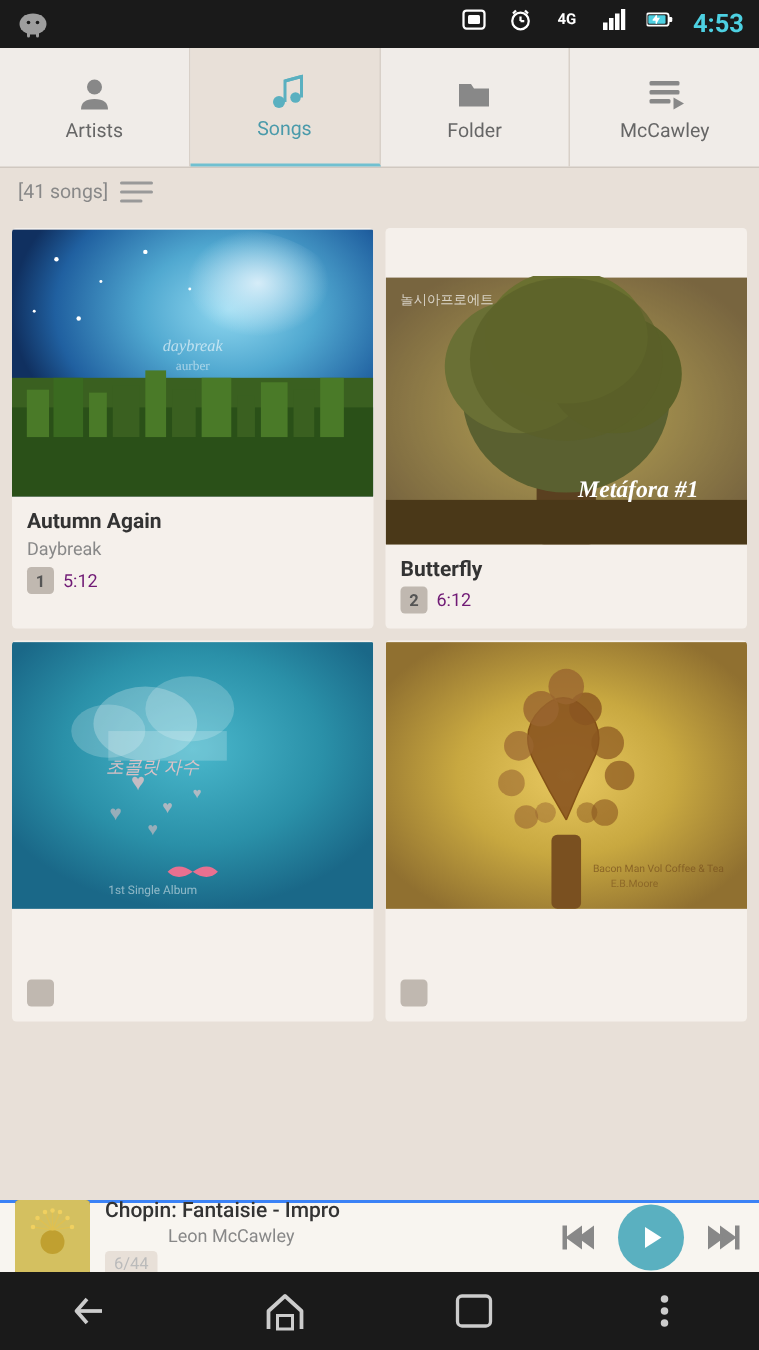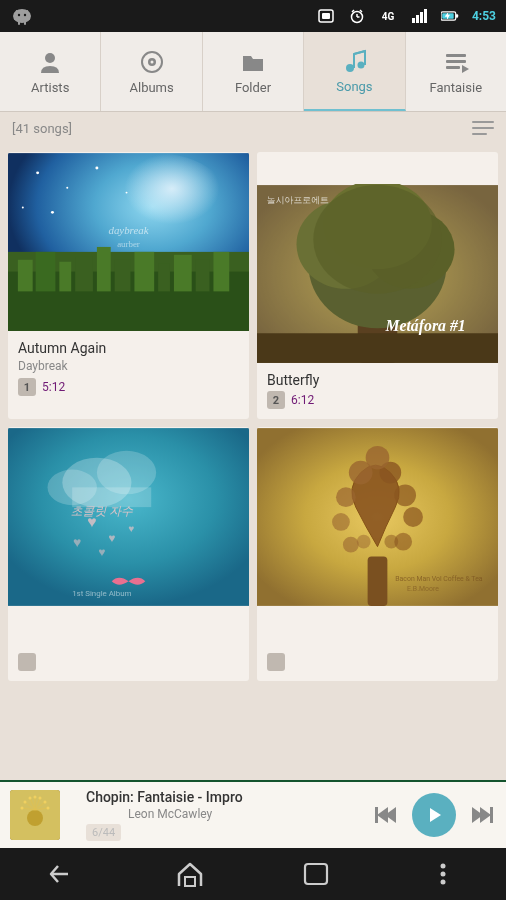--- a/index.html
+++ b/index.html
@@ -38,21 +38,21 @@
       width: 18px;
       height: 14px;
       display: inline-flex;
       align-items: center;
       justify-content: center;
       color: white;
       font-size: 11px;
     }
     .time-text {
       color: #4dd0e1;
-      font-size: 12px;
+      font-size: 17px;
       font-weight: bold;
     }
     .android-icon {
       width: 24px;
       height: 20px;
       fill: #9e9e9e;
     }
 
     
     .nav-tabs {
@@ -85,21 +85,21 @@
       color: #4a9aaa;
     }
 
     
     .song-count-bar {
       width: 100%;
       height: 32px;
       background: #e8e0d8;
       display: flex;
       align-items: center;
-      justify-content: space-between;
+      justify-content: flex-start;
       padding: 0 12px;
       gap: 8px;
     }
     .song-count-text {
       font-size: 13px;
       color: #888;
     }
     .list-icon {
       width: 22px;
       height: 18px;
@@ -129,21 +129,21 @@
       border-radius: 3px;
       overflow: hidden;
       cursor: pointer;
     }
 
     .song-info {
       padding: 8px 10px 10px;
     }
     .song-title {
       font-size: 14px;
-      font-weight: normal;
+      font-weight: bold;
       color: #333;
       margin-bottom: 3px;
     }
     .song-artist {
       font-size: 12px;
       color: #888;
       margin-bottom: 5px;
     }
     .song-meta {
       display: flex;
@@ -166,27 +166,27 @@
       font-size: 12px;
       color: #701a75;
     }
 
     
     .now-playing {
       position: absolute;
       bottom: 52px;
       left: 0;
       right: 0;
-      height: 68px;
+      height: 48px;
       background: #f8f5f0;
-      border-top: 2px solid #14532d;
+      border-top: 2px solid #3b82f6;
       display: flex;
       align-items: center;
       padding: 0 10px;
-      gap: 26px;
+      gap: 10px;
     }
     .now-playing-thumb {
       width: 50px;
       height: 50px;
       border-radius: 3px;
       flex-shrink: 0;
       background: radial-gradient(ellipse at 50% 50%, #e8d890 0%, #c8b060 40%, #a89040 70%, #907030 100%);
       overflow: hidden;
       display: flex;
       align-items: center;
@@ -325,51 +325,43 @@
 </div>
 
 <div class="nav-tabs">
   <div class="nav-tab">
     <svg width="26" height="26" viewBox="0 0 26 26">
       <circle cx="13" cy="9" r="5" fill="#888"></circle>
       <path d="M4 24 Q4 17 13 17 Q22 17 22 24" fill="#888"></path>
     </svg>
     <span class="nav-tab-label">Artists</span>
   </div>
-  <div class="nav-tab">
-    <svg width="26" height="26" viewBox="0 0 26 26">
-      <circle cx="13" cy="13" r="10" fill="none" stroke="#888" stroke-width="2"></circle>
-      <circle cx="13" cy="13" r="4" fill="#888"></circle>
-      <circle cx="13" cy="13" r="1.5" fill="#f0ece8"></circle>
-    </svg>
-    <span class="nav-tab-label">Albums</span>
-  </div>
-  <div class="nav-tab">
-    <svg width="26" height="26" viewBox="0 0 26 26">
-      <path d="M3 7 L3 22 L23 22 L23 10 L13 10 L11 7 Z" fill="#888"></path>
-    </svg>
-    <span class="nav-tab-label">Folder</span>
-  </div>
   <div class="nav-tab active">
     <svg width="26" height="26" viewBox="0 0 26 26">
       <circle cx="9" cy="20" r="4" fill="#5ab0c0"></circle>
       <circle cx="20" cy="17" r="3.5" fill="#5ab0c0"></circle>
       <path d="M13 20 L13 6 L24 3 L24 17" fill="none" stroke="#5ab0c0" stroke-width="2"></path>
       <line x1="13" y1="6" x2="24" y2="3" stroke="#5ab0c0" stroke-width="2"></line>
     </svg>
     <span class="nav-tab-label" style="color:#4a9aaa;">Songs</span>
   </div>
   <div class="nav-tab">
     <svg width="26" height="26" viewBox="0 0 26 26">
+      <path d="M3 7 L3 22 L23 22 L23 10 L13 10 L11 7 Z" fill="#888"></path>
+    </svg>
+    <span class="nav-tab-label">Folder</span>
+  </div>
+  <div class="nav-tab">
+    <svg width="26" height="26" viewBox="0 0 26 26">
       <rect x="3" y="5" width="20" height="3" rx="1" fill="#888"></rect>
       <rect x="3" y="11" width="20" height="3" rx="1" fill="#888"></rect>
       <rect x="3" y="17" width="14" height="3" rx="1" fill="#888"></rect>
       <polygon points="19,16 26,20 19,24" fill="#888"></polygon>
     </svg>
-    <span class="nav-tab-label">Fantaisie</span>
+    <span class="nav-tab-label">McCawley</span>
   </div>
 </div>
 
 <div class="song-count-bar">
   <span class="song-count-text">[41 songs]</span>
   <div class="list-icon">
     <div class="list-icon-line"></div>
     <div class="list-icon-line"></div>
     <div class="list-icon-line" style="width:70%;"></div>
   </div>

